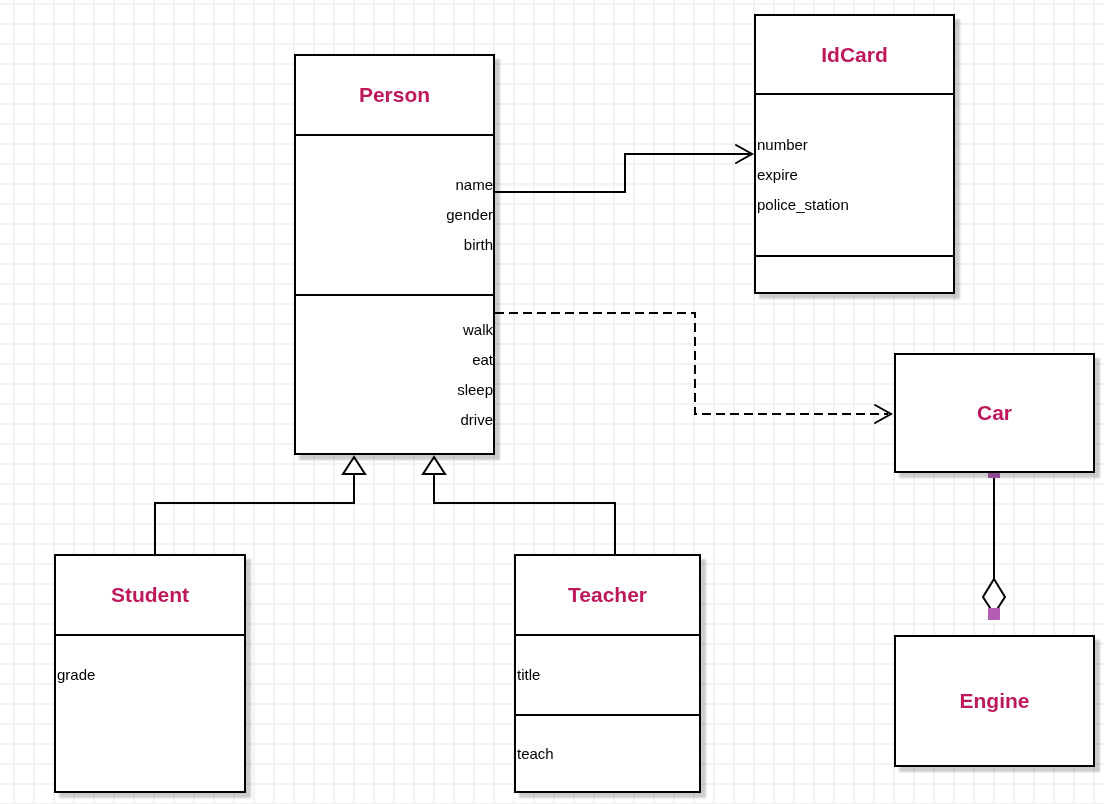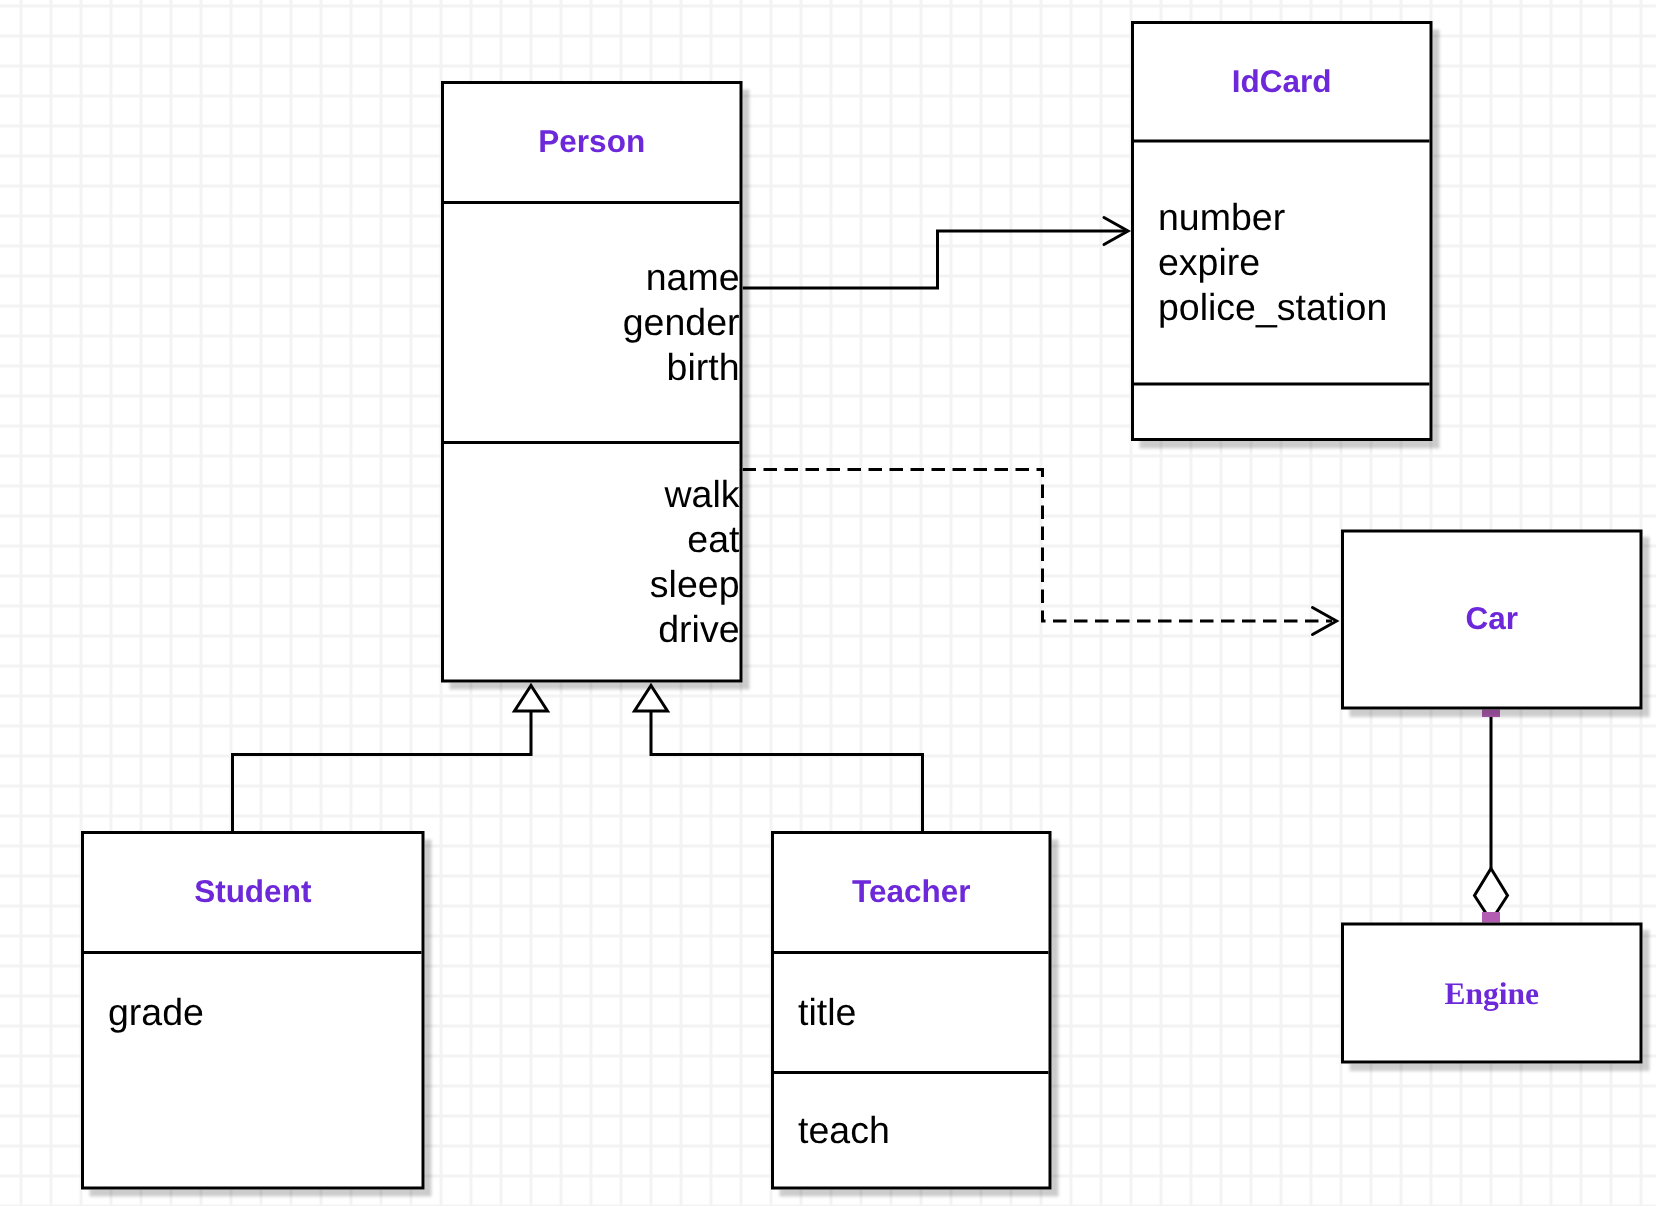--- a/index.html
+++ b/index.html
@@ -37,50 +37,50 @@
     box-shadow: 5px 5px 2px rgba(0, 0, 0, 0.20);
     display: flex;
     flex-direction: column;
   }
   .uml-title {
     display: flex;
     align-items: center;
     justify-content: center;
     font-weight: bold;
     font-size: 21px;
-    color: #6d28d9;
+    color: #be185d;
     flex: 1 1 auto;
   }
   .uml-section {
     border-top: 2px solid #000000;
     display: flex;
     flex-direction: column;
     justify-content: center;
-    padding-left: 16px;
-    font-size: 25px;
+    padding-left: 1px;
+    font-size: 15px;
     line-height: 30px;
     color: #000000;
   }
   .member { white-space: nowrap; }
 
   
   #box-person  { left: 294px; top: 54px;  width: 201px; height: 401px; text-align: right; }
   #box-person  .uml-title        { flex: 0 0 78px; }
   #box-person  .attrs-section    { flex: 0 0 160px; }
   #box-person  .methods-section  { flex: 1 1 auto; }
 
   #box-idcard  { left: 754px; top: 14px;  width: 201px; height: 280px; }
   #box-idcard  .uml-title        { flex: 0 0 77px; }
   #box-idcard  .attrs-section    { flex: 0 0 162px; }
   #box-idcard  .methods-section  { flex: 1 1 auto; }
 
   #box-car     { left: 894px; top: 353px; width: 201px; height: 120px; }
-  #box-engine  { left: 894px; top: 615px; width: 201px; height: 94px; font-family: Liberation Serif, serif; }
+  #box-engine  { left: 894px; top: 635px; width: 201px; height: 132px; }
 
-  #box-student { left: 54px;  top: 554px; width: 229px; height: 239px; }
+  #box-student { left: 54px;  top: 554px; width: 192px; height: 239px; }
   #box-student .uml-title        { flex: 0 0 78px; }
   #box-student .attrs-section    { flex: 0 0 80px; }
   #box-student .methods-section  { flex: 1 1 auto; }
 
   #box-teacher { left: 514px; top: 554px; width: 187px; height: 239px; }
   #box-teacher .uml-title        { flex: 0 0 78px; }
   #box-teacher .attrs-section    { flex: 0 0 80px; }
   #box-teacher .methods-section  { flex: 1 1 auto; }
 </style>
 </head>

